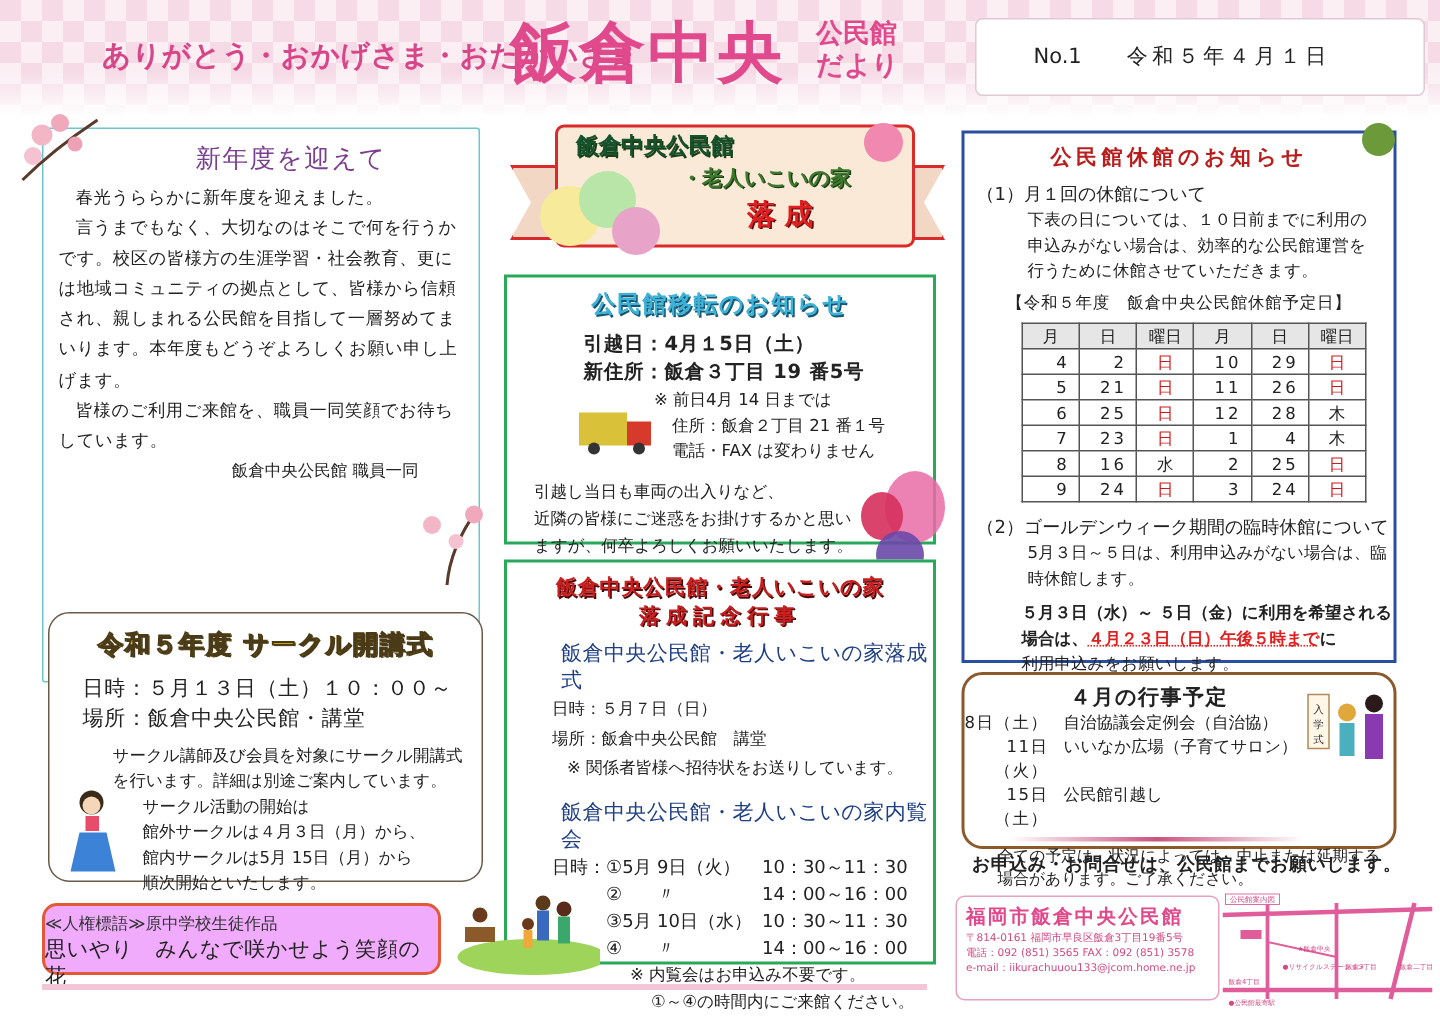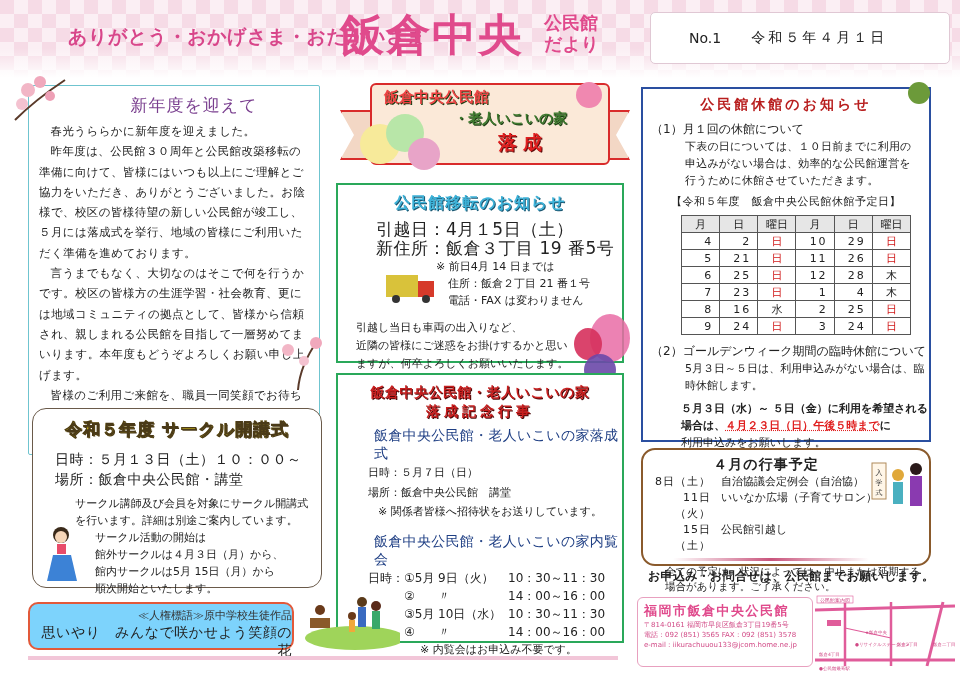--- a/index.html
+++ b/index.html
@@ -73,50 +73,50 @@
     text-align: center; font-size: 17px; font-weight: bold; color: #e8d21a;
     -webkit-text-stroke: 0.6px #4a3a18; margin-top: 9px; letter-spacing: 1px;
     text-shadow: 1px 1px 0 #4a3a18;
   }
   .circle .info { font-size: 14px; line-height: 20px; padding-left: 22px; margin-top: 8px; letter-spacing: 0.5px; }
   .circle .desc { font-size: 11px; line-height: 17px; padding-left: 42px; margin-top: 6px; }
   .circle .desc2 { font-size: 11px; line-height: 17px; padding-left: 62px; }
 
   .motto {
     position: absolute; left: 28px; top: 602px; width: 266px; height: 48px;
-    border: 2px solid #e2593a; border-radius: 10px; background: #7dd3fc; text-align: right; font-family: Liberation Serif, serif;
+    border: 2px solid #e2593a; border-radius: 10px; background: #f0abfc; text-align: left;
   }
   .motto .l1 { font-size: 11px; margin-top: 4px; color: #333; }
   .motto .l2 { font-size: 14px; margin-top: 1px; letter-spacing: 0.5px; }
 
   
   .banner {
     position: absolute; left: 340px; top: 80px; width: 290px; height: 96px;
   }
   .banner .ribbon {
     position: absolute; left: 30px; top: 3px; width: 240px; height: 82px;
     background: #fbe9d8; border: 2px solid #d92b2b; border-radius: 6px;
   }
   .banner .tail-l, .banner .tail-r {
     position: absolute; top: 30px; width: 40px; height: 50px; background: #f3d7c5; border: 2px solid #d92b2b;
   }
   .banner .tail-l { left: 0; clip-path: polygon(0 0,100% 0,100% 100%,0 100%,35% 50%); }
   .banner .tail-r { right: 0; clip-path: polygon(0 0,100% 0,65% 50%,100% 100%,0 100%); }
-  .banner .t1 { position: absolute; left: 44px; top: 8px; font-size: 15px; font-weight: bold; color: #ef4444; text-shadow: 1px 1px 0 #1d3d14; }
+  .banner .t1 { position: absolute; left: 44px; top: 8px; font-size: 15px; font-weight: bold; color: #14532d; text-shadow: 1px 1px 0 #1d3d14; }
   .banner .t2 { position: absolute; left: 114px; top: 30px; font-size: 14px; font-weight: bold; color: #3e7a2e; text-shadow: 1px 1px 0 #1d3d14; }
   .banner .t3 { position: absolute; left: 158px; top: 50px; font-size: 19px; font-weight: bold; color: #e02020; letter-spacing: 6px; text-shadow: 1px 1px 0 #5a0b0b; }
   .flower { position: absolute; border-radius: 50%; }
 
   
   .reloc {
     position: absolute; left: 336px; top: 183px; width: 288px; height: 180px;
     border: 2px solid #2aa85a; background: #fff;
   }
   .reloc h3 { text-align: center; font-size: 16px; font-weight: bold; color: #3db2d8; margin-top: 8px; letter-spacing: 1px; text-shadow: 1px 1px 0 #1b5670; }
-  .reloc .big { font-size: 17px; line-height: 19px; padding-left: 38px; font-weight: normal; letter-spacing: 0.5px; }
+  .reloc .big { font-size: 13px; line-height: 19px; padding-left: 51px; font-weight: bold; letter-spacing: 0.5px; }
   .reloc .note { font-size: 11px; line-height: 17px; padding-left: 98px; }
   .reloc .note2 { font-size: 11px; line-height: 17px; padding-left: 110px; }
   .reloc .foot { font-size: 11px; line-height: 18px; padding-left: 18px; margin-top: 10px; }
   .truck { position: absolute; left: 44px; top: 88px; width: 56px; height: 32px; }
 
   .balloons { position: absolute; left: 572px; top: 310px; width: 60px; height: 80px; }
 
   
   .events {
     position: absolute; left: 336px; top: 373px; width: 288px; height: 270px;
@@ -158,21 +158,21 @@
   .closure .bold { font-weight: bold; }
 
   .pin { position: absolute; left: 908px; top: 82px; width: 22px; height: 22px; border-radius: 50%; background: #6c9a3a; }
 
   
   .april {
     position: absolute; left: 641px; top: 448px; width: 290px; height: 118px;
     border: 2px solid #8a5a2c; border-radius: 14px; background: #fff;
   }
   .april h3 { text-align: center; font-size: 14px; font-weight: bold; margin-top: 6px; padding-right: 40px; letter-spacing: 1px; }
-  .april .ev { font-size: 11px; line-height: 16px; display: grid; grid-template-columns: 66px 1fr; padding-left: 12px; }
+  .april .ev { font-size: 11px; line-height: 16px; display: grid; grid-template-columns: 66px 1fr; padding-left: 0; }
   .april .ev .d { text-align: right; padding-right: 10px; letter-spacing: 1px; }
   .april .divider { height: 3px; margin: 4px 60px 3px 30px; background: linear-gradient(90deg, rgba(200,60,120,0), #c9547c, rgba(200,60,120,0)); border-radius: 2px; }
   .april .note { font-size: 10.5px; line-height: 15px; padding-left: 22px; }
   .inquiry { position: absolute; left: 648px; top: 568px; font-size: 12px; font-weight: bold; letter-spacing: 0.3px; }
 
   
   .footer-line { position: absolute; left: 28px; top: 656px; width: 590px; height: 4px; background: #f2c6d8; }
   .contact {
     position: absolute; left: 637px; top: 597px; width: 176px; height: 70px;
     border: 1px solid #e8a0bf; border-radius: 6px; background: #fff; padding: 4px 6px;
@@ -196,21 +196,20 @@
   </div>
   <div class="issue-box">
     <span class="no">No.1</span>
     <span class="date">令和５年４月１日</span>
   </div>
 
   <div class="greet">
     <h2>新年度を迎えて</h2>
     <div class="body">
       <p>春光うららかに新年度を迎えました。</p>
-      <p>昨年度は、公民館３０周年と公民館改築移転の準備に向けて、皆様にはいつも以上にご理解とご協力をいただき、ありがとうございました。お陰様で、校区の皆様待望の新しい公民館が竣工し、５月には落成式を挙行、地域の皆様にご利用いただく準備を進めております。</p>
       <p>言うまでもなく、大切なのはそこで何を行うかです。校区の皆様方の生涯学習・社会教育、更には地域コミュニティの拠点として、皆様から信頼され、親しまれる公民館を目指して一層努めてまいります。本年度もどうぞよろしくお願い申し上げます。</p>
       <p>皆様のご利用ご来館を、職員一同笑顔でお待ちしています。</p>
     </div>
     <div class="sign">飯倉中央公民館 職員一同</div>
   </div>
   <svg class="blossom" style="left:10px;top:70px" viewBox="0 0 60 55">
     <path d="M5 50 Q25 30 55 10" stroke="#5a3a2a" stroke-width="2" fill="none"></path>
     <circle cx="18" cy="20" r="7" fill="#f2b6c6"></circle>
       <circle cx="30" cy="12" r="6" fill="#f0a8bc"></circle>
     <circle cx="12" cy="34" r="6" fill="#f4c2d0"></circle>
@@ -315,20 +314,21 @@
       <span>10日（水）</span>
       <span>10：30～11：30</span>
     </div>
     <div class="sched">
       <span></span>
       <span>④</span>
       <span>〃</span>
       <span>14：00～16：00</span>
     </div>
     <div class="note2">※ 内覧会はお申込み不要です。</div>
+    <div class="note3">①～④の時間内にご来館ください。</div>
   </div>
 
   <svg class="family" viewBox="0 0 100 60">
     <ellipse cx="55" cy="48" rx="50" ry="12" fill="#9fd45a"></ellipse>
     <rect x="10" y="28" width="20" height="10" fill="#8a5a2a"></rect>
     <circle cx="20" cy="20" r="5" fill="#6a3a1a"></circle>
     <circle cx="62" cy="12" r="5" fill="#5a3a1a"></circle>
       <rect x="58" y="17" width="8" height="20" fill="#3a6ac0"></rect>
     <circle cx="76" cy="16" r="5" fill="#5a2a1a"></circle>
       <rect x="72" y="21" width="8" height="18" fill="#3aa86a"></rect>

